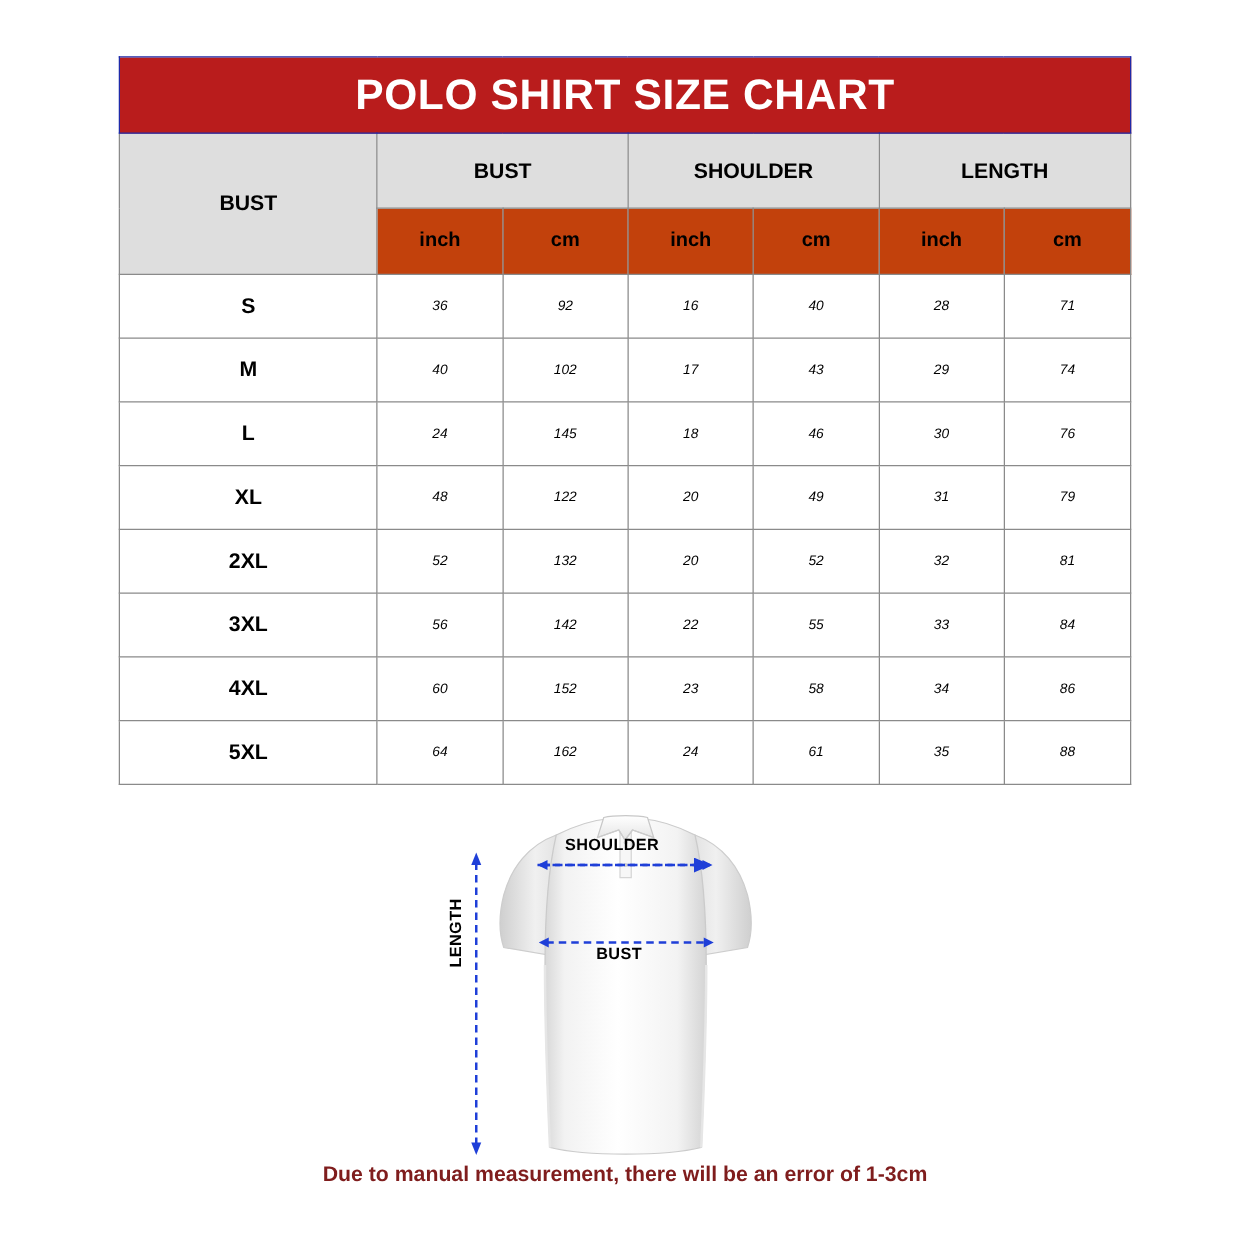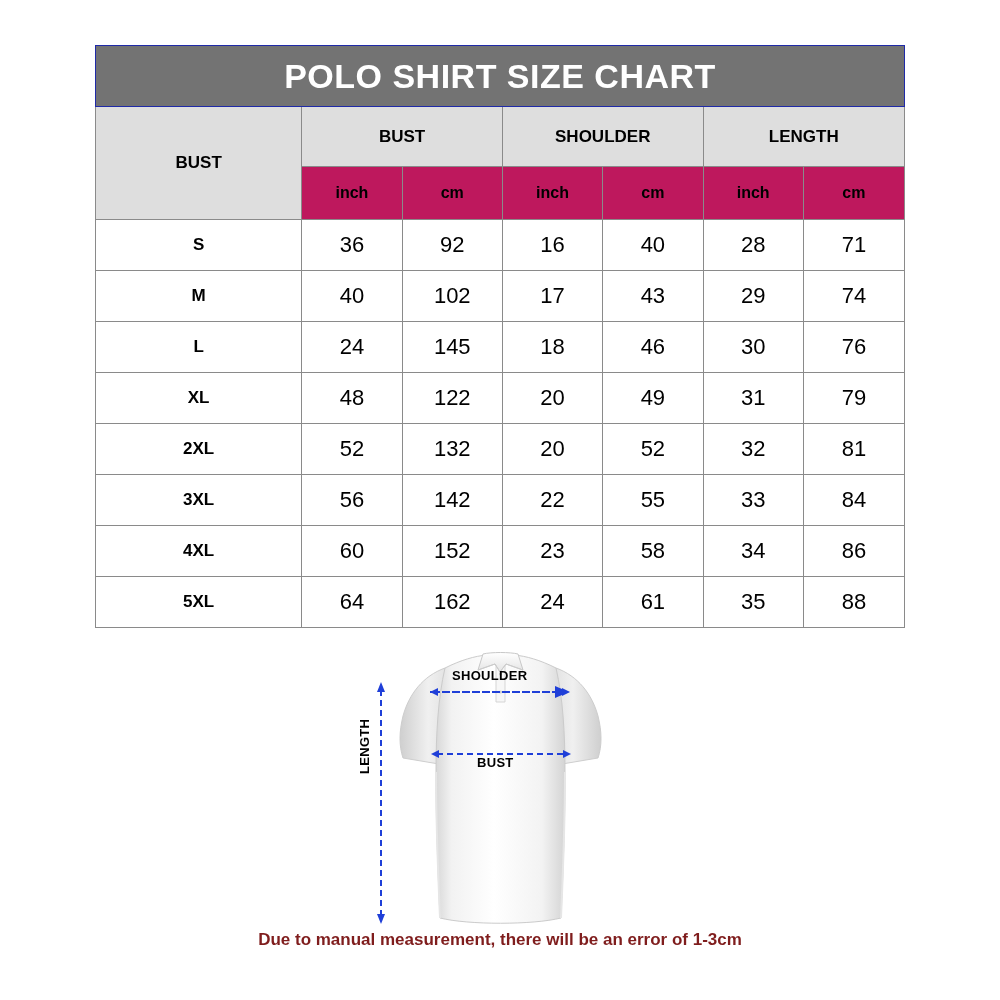--- a/index.html
+++ b/index.html
@@ -25,47 +25,48 @@
     border-collapse: collapse;
     width: 100%;
     table-layout: fixed;
   }
   table.size-chart td, table.size-chart th {
     border: 1px solid #8a8a8a;
     text-align: center;
     vertical-align: middle;
   }
   .title-cell {
-    background: #737373;
+    background: #b91c1c;
     color: #ffffff;
     font-size: 34px;
     font-weight: bold;
     letter-spacing: 0.5px;
     height: 58px;
     border: 1px solid #1f2aa8 !important;
   }
   .hdr {
     background: #dedede;
     font-size: 17px;
     font-weight: bold;
     height: 57px;
   }
   .subhdr {
     font-size: 16px;
     font-weight: bold;
     height: 50px;
-    background: #be185d;
+    background: #c2410c;
   }
   .sizecol {
     font-size: 17px;
     font-weight: bold;
   }
   .datacell {
-    font-size: 22px;
+    font-size: 11px;
     font-weight: normal;
+    font-style: italic;
   }
   tr.datarow td {
     height: 48px;
   }
 
   
   .diagram {
     position: absolute;
     left: 0;
     top: 628px;

